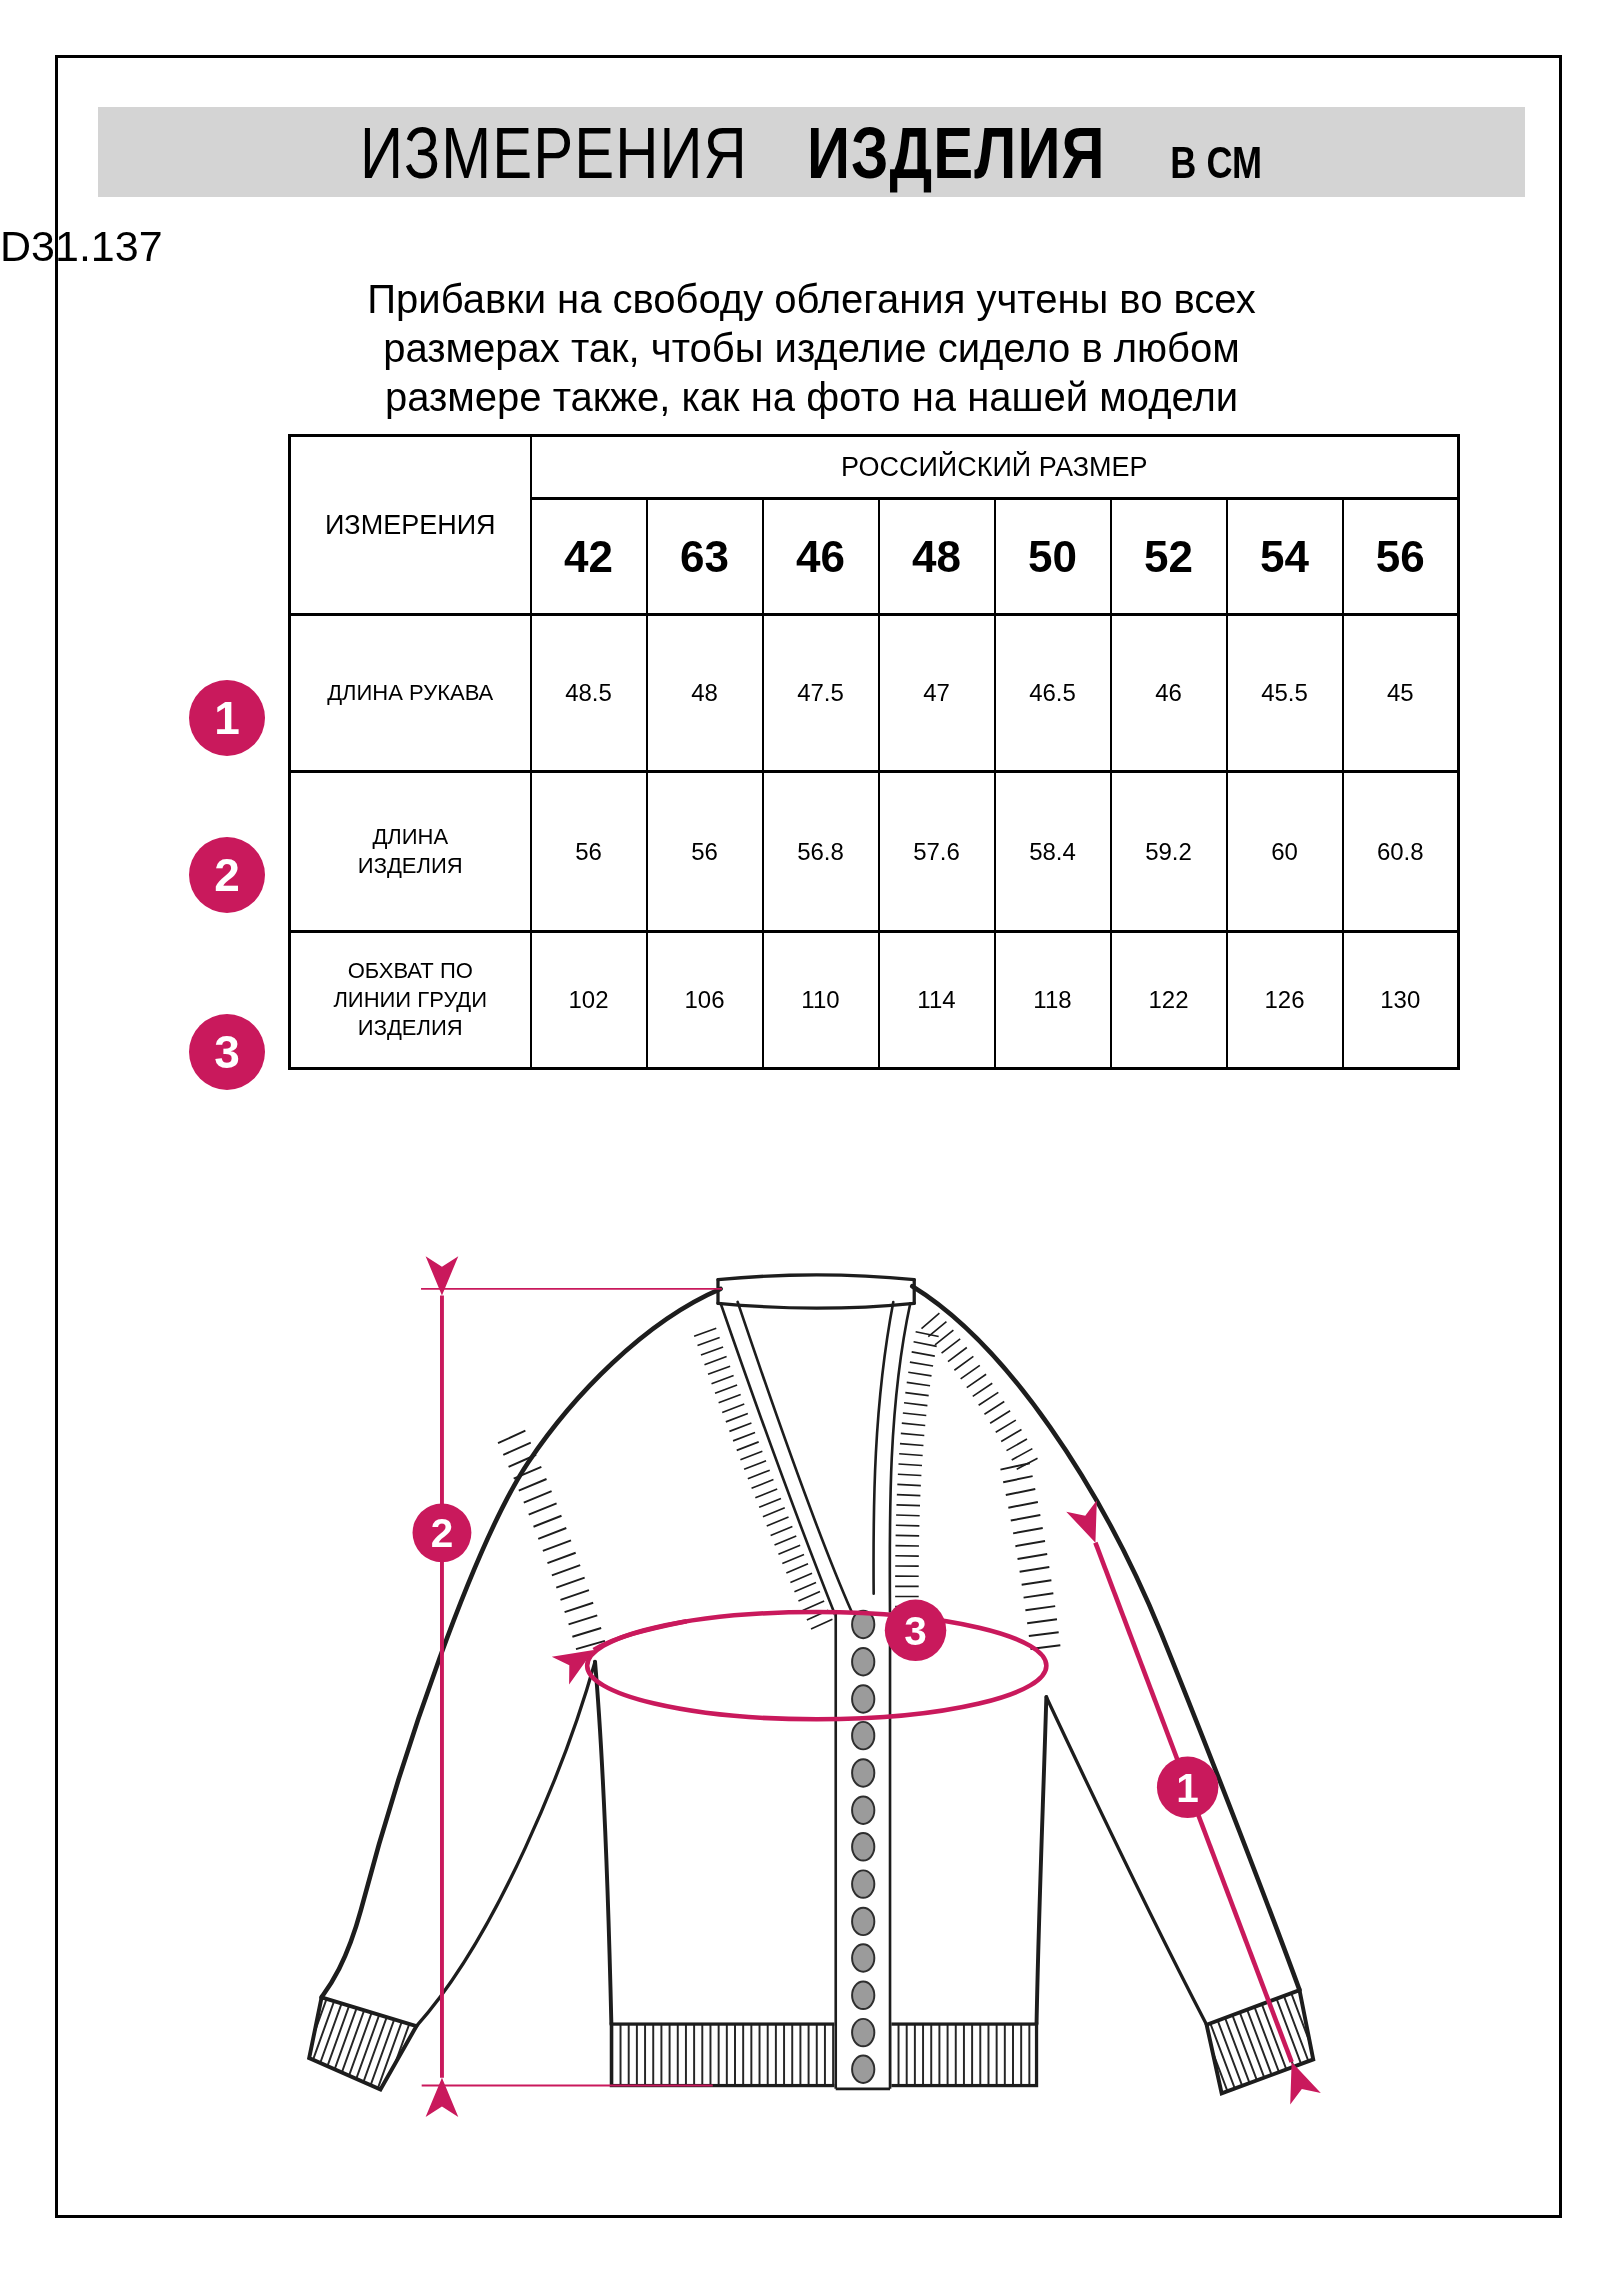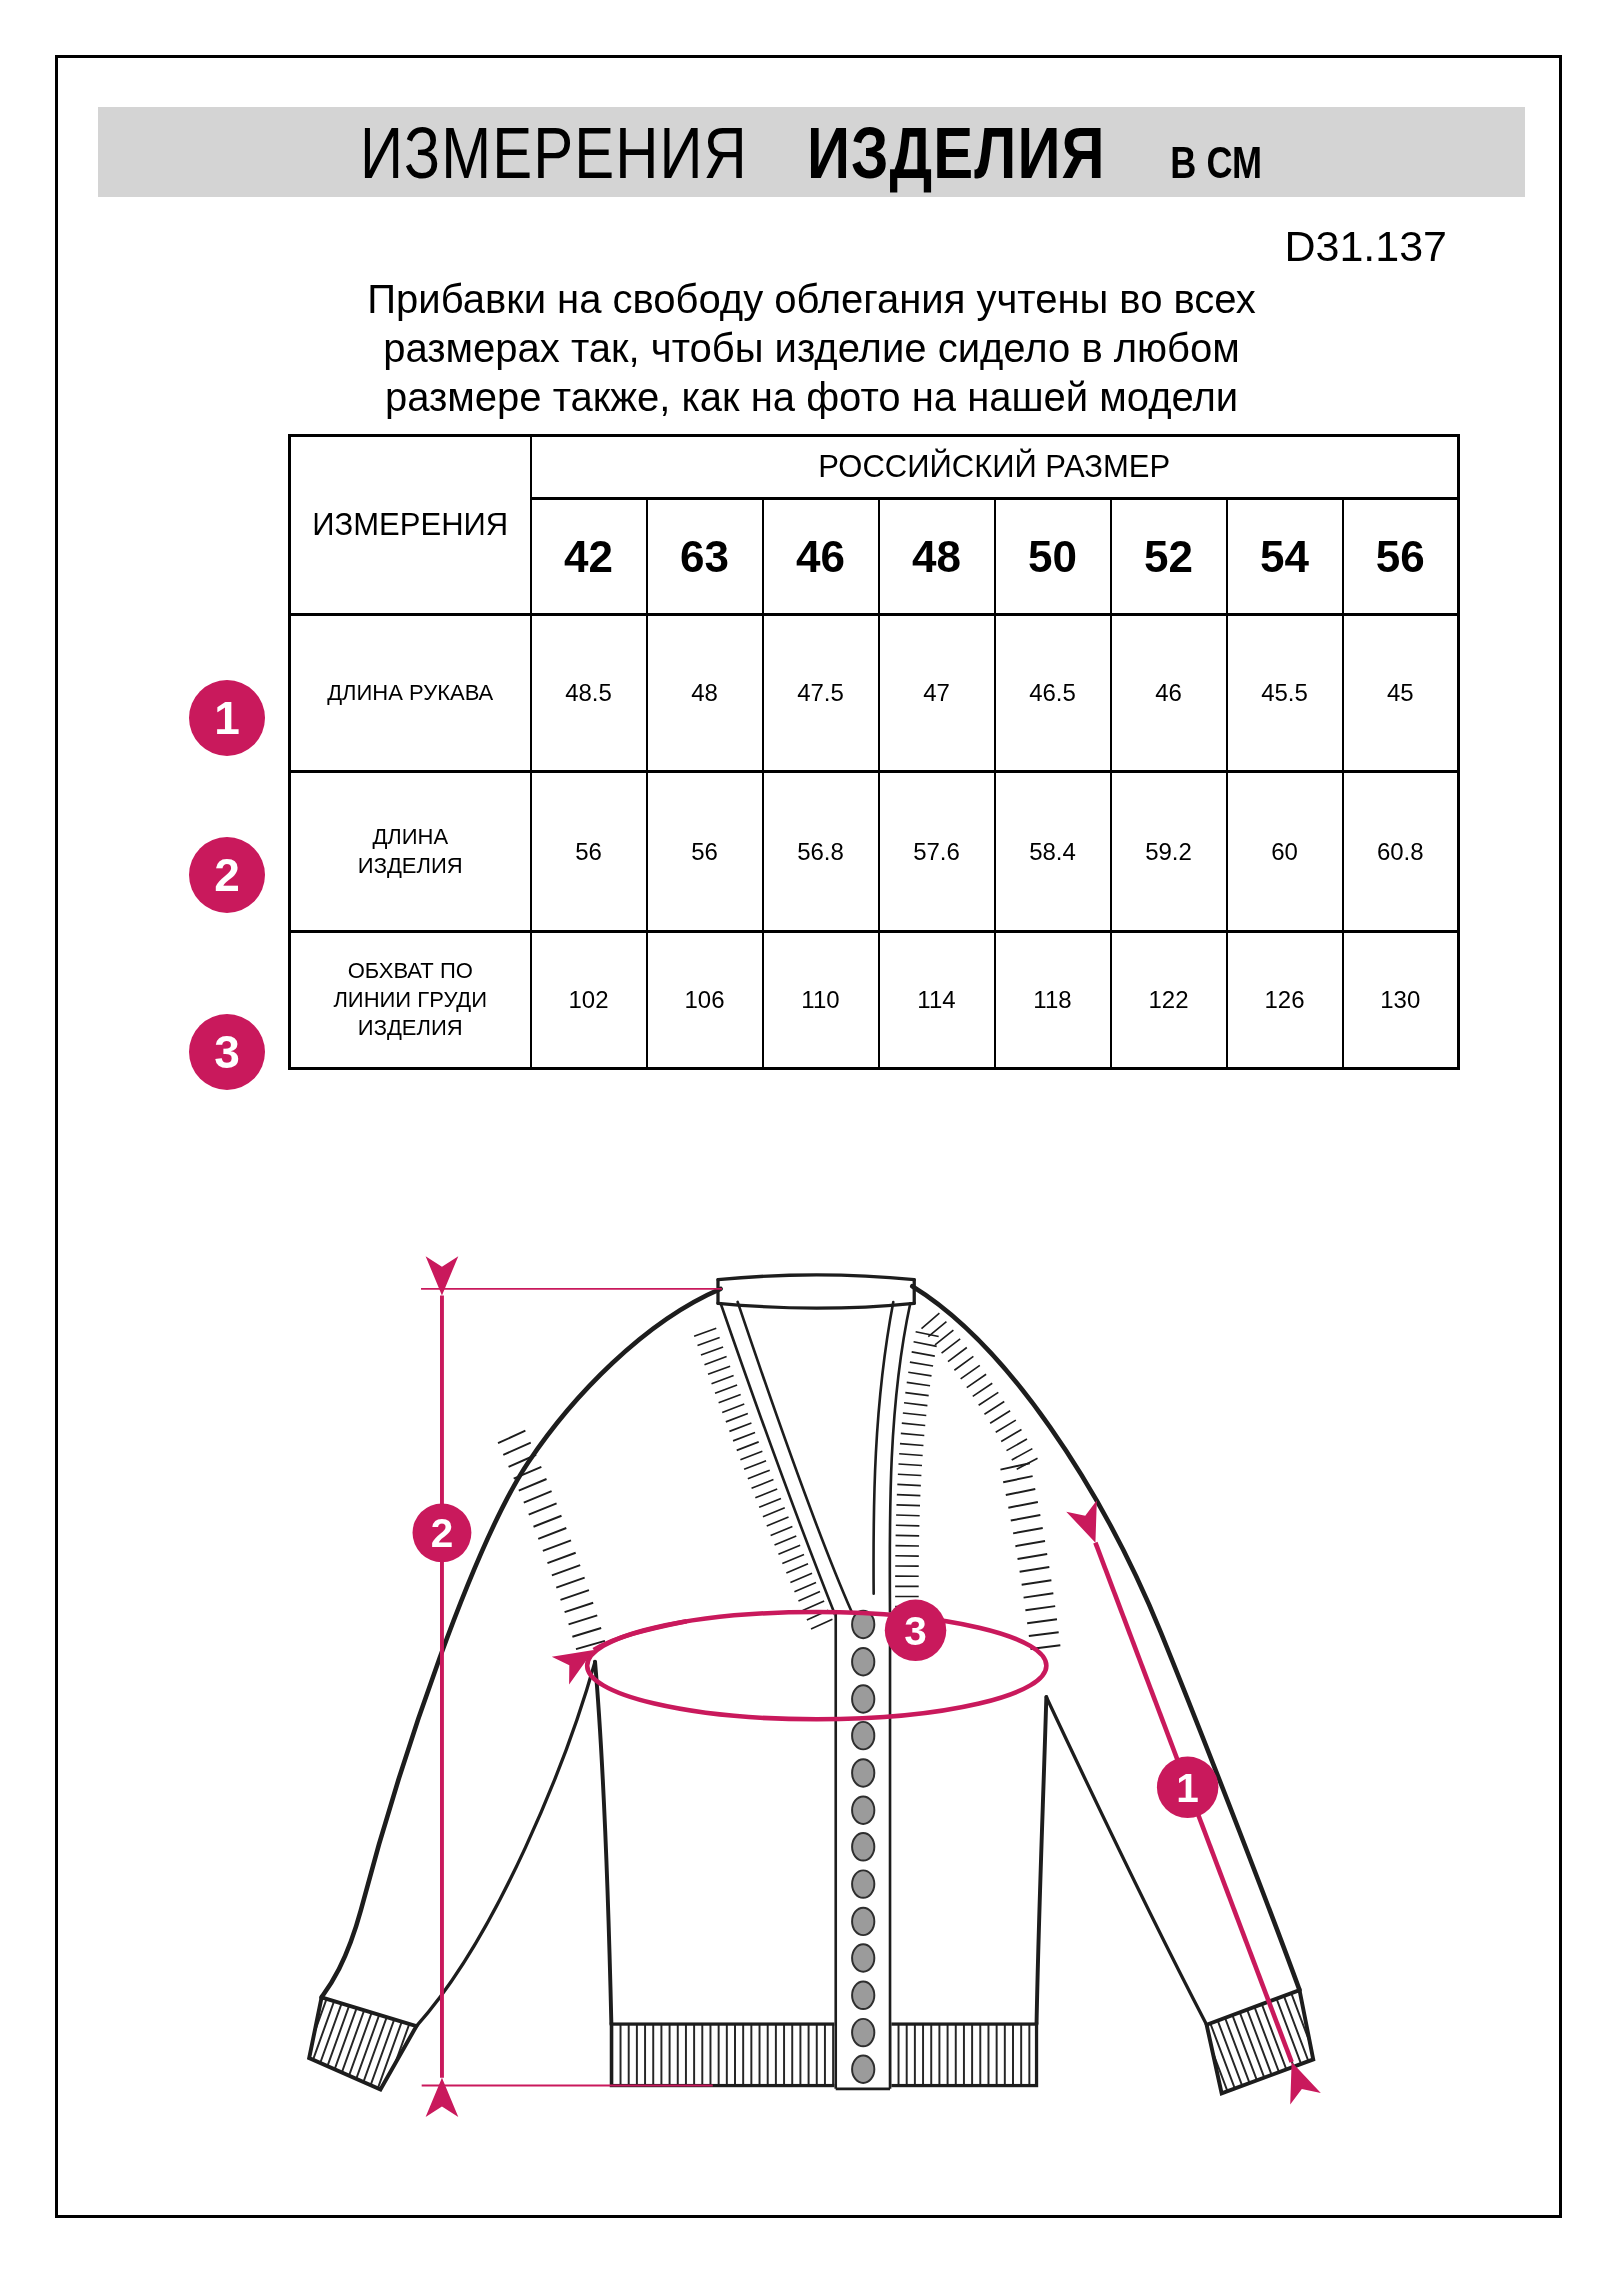--- a/index.html
+++ b/index.html
@@ -11,28 +11,28 @@
   html,body{margin:0;padding:0;background:#fff;}
   .page{position:relative;width:1623px;height:2295px;background:#fff;overflow:hidden;
         font-family:"Liberation Sans",sans-serif;color:#000;}
   .frame{position:absolute;left:55px;top:55px;width:1501px;height:2157px;border:3.9px solid #000;}
   .banner{position:absolute;left:98px;top:107px;width:1427px;height:90px;background:var(--banner);
           display:flex;align-items:center;justify-content:center;}
   .banner-inner{display:flex;align-items:baseline;gap:0;transform:scaleX(.82);transform-origin:center;white-space:nowrap;}
   .t-light{font-size:73px;font-weight:400;letter-spacing:1.3px;}
   .t-bold{font-size:73px;font-weight:700;margin-left:72px;letter-spacing:1.3px;}
   .t-unit{font-size:44px;font-weight:600;margin-left:79px;}
-  .code{position:absolute;left:0;top:222px;width:1447px;text-align:right;font-size:43px;font-weight:400;}
+  .code{position:absolute;left:0;top:222px;width:1447px;text-align:left;font-size:43px;font-weight:400;}
   .desc{position:absolute;left:314px;top:275px;width:995px;text-align:center;font-size:40px;line-height:1.22;}
   table.sizes{position:absolute;left:288px;top:434px;border-collapse:collapse;table-layout:fixed;
               border:3.9px solid #000;}
   table.sizes td,table.sizes th{border-left:2px solid #000;border-right:2px solid #000;
               text-align:center;vertical-align:middle;padding:0;font-weight:400;}
   tr.group-h{height:63px;}
-  tr.group-h th{font-size:31px;border-bottom:3.9px solid #000;}
+  tr.group-h th{font-size:27px;border-bottom:3.9px solid #000;}
   tr.sizes-h{height:116px;}
   tr.sizes-h td{font-size:44px;font-weight:700;}
   th.meas{font-size:26px;border-bottom:3.9px solid #000;}
   tr.r1{height:157px;}
   tr.r2{height:160px;}
   tr.r3{height:137px;}
   tr.data-row td, tr.data-row th{border-top:3.9px solid #000;font-size:24px;}
   tr.data-row th{font-size:22px;line-height:1.3;white-space:pre-line;font-weight:400;}
   .mcircle{position:absolute;left:189px;width:76px;height:76px;border-radius:50%;background:var(--accent);
            color:#fff;font-size:46px;font-weight:700;display:flex;align-items:center;justify-content:center;}

